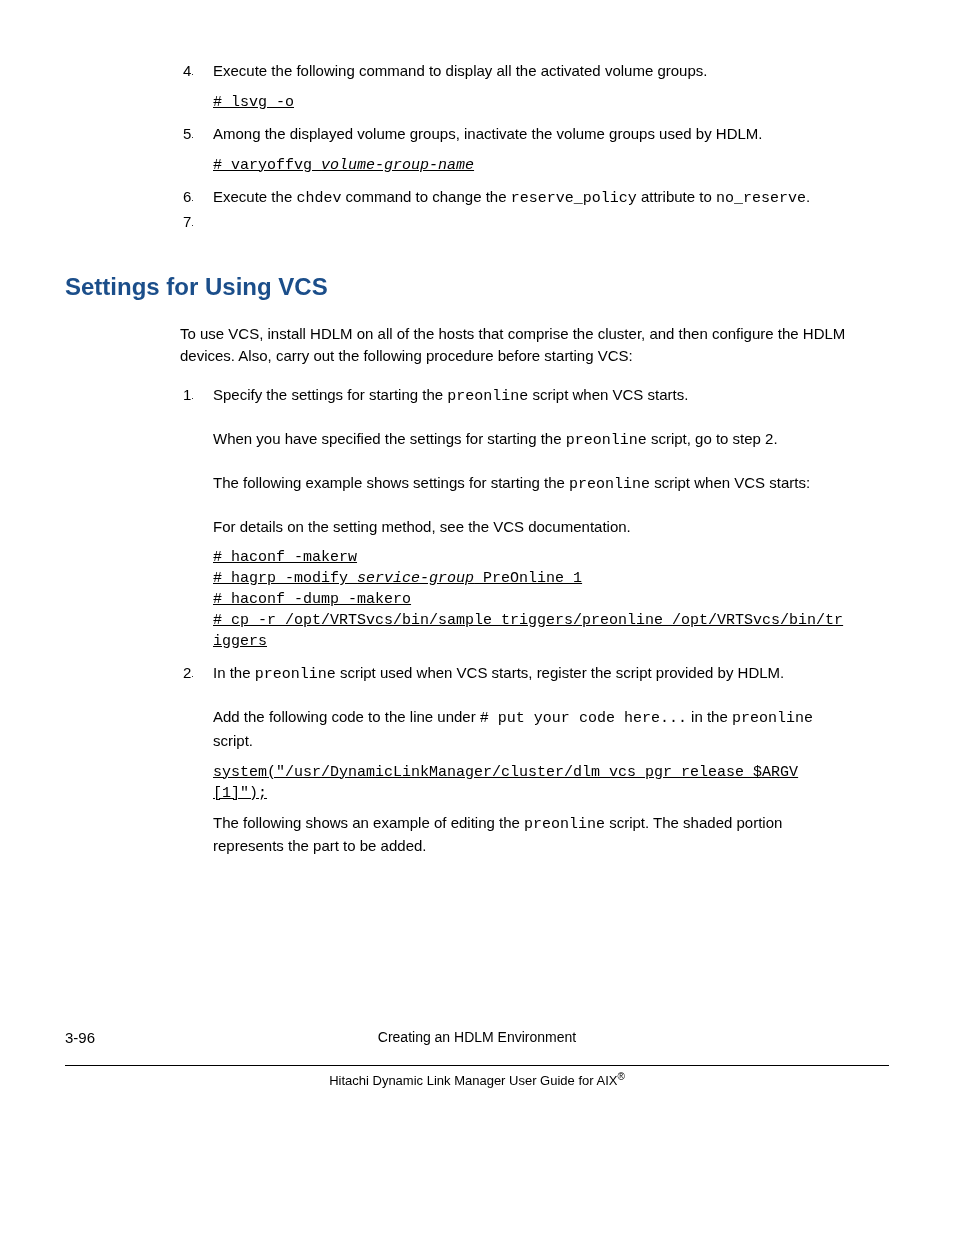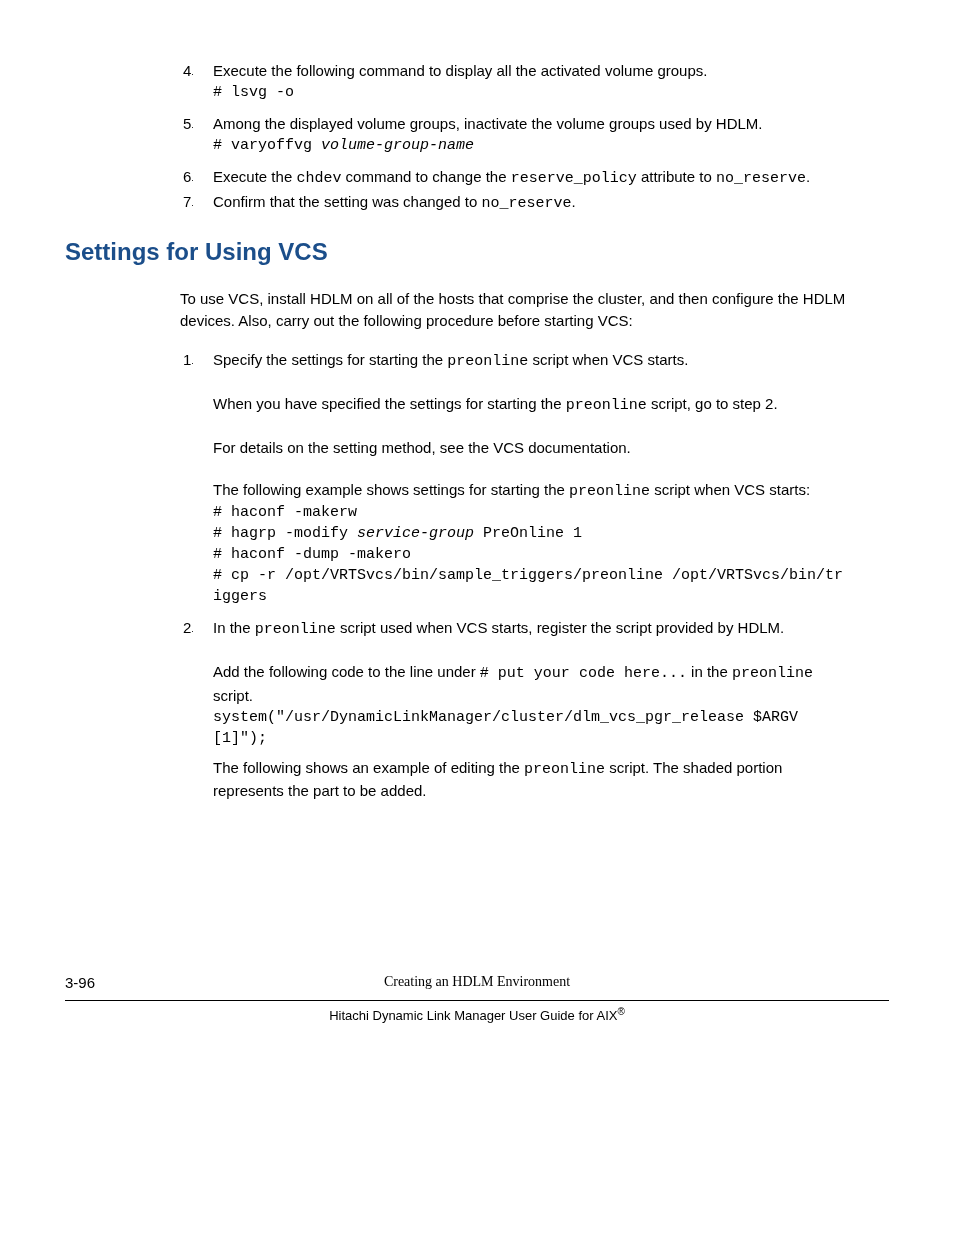--- a/index.html
+++ b/index.html
@@ -22,32 +22,33 @@
     text-align: left;
     padding-left: 3px;
     flex-shrink: 0;
   }
   .ol-num .dot { font-size: 9px; vertical-align: 1px; }
   .ol-body { flex: 1; }
   .indent-list { margin-left: 115px; margin-right: 40px; }
   .code-block {
     font-family: "Courier New", monospace;
     white-space: pre-wrap;
-    margin: 0 0 8px 0;
+    margin: 10px 0 8px 0;
     line-height: 1.4;
     word-break: break-all;
+    text-decoration: underline;
   }
   .mono { font-family: "Courier New", monospace; }
   .mono-it { font-family: "Courier New", monospace; font-style: italic; }
   h2.section {
     color: #1b4e8a;
     font-family: Verdana, Geneva, sans-serif;
     font-weight: bold;
     font-size: 24px;
-    margin: 20px 0 18px 0;
+    margin: 37px 0 18px 0;
   }
   .intro-bold {
     font-weight: normal;
     margin: 0 40px 18px 115px;
   }
   .para { margin-top: 20px; }
   .footer {
     position: relative;
     margin-top: 170px;
     font-family: Verdana, Geneva, sans-serif;
@@ -55,23 +56,22 @@
   .footer .page-num {
     position: absolute;
     left: 0;
     top: 0;
     font-size: 15px;
   }
   .footer .line1 {
     text-align: center;
     font-size: 14px;
     border-bottom: 1px solid #000;
-    padding-bottom: 8px;
+    padding-bottom: 18px;
     margin: 0 0 4px 0;
-    font-family: Liberation Serif, serif;
   }
   .footer .line2 {
     text-align: center;
     font-size: 13px;
   }
   sup { font-size: 10px; }
 </style>
 </head>
 <body>
 
@@ -96,39 +96,38 @@
   <div class="ol-item">
     <div class="ol-num"><span>6</span><span class="dot">.</span></div>
     <div class="ol-body">
       <div><span>Execute the </span><span class="mono">chdev</span><span> command to change the </span><span class="mono">reserve_policy</span><span> attribute to </span><span class="mono">no_reserve</span><span>.</span></div>
     </div>
   </div>
 
   <div class="ol-item">
     <div class="ol-num"><span>7</span><span class="dot">.</span></div>
     <div class="ol-body">
-      <div><span>Confirm that the setting was changed to </span><span class="mono">no_reserve</span><span>.</span></div>
     </div>
   </div>
 
 </div>
 
 <h2 class="section">Settings for Using VCS</h2>
 
 <div class="intro-bold">To use VCS, install HDLM on all of the hosts that comprise the cluster, and then configure the HDLM devices. Also, carry out the following procedure before starting VCS:</div>
 
 <div class="indent-list">
 
   <div class="ol-item">
     <div class="ol-num"><span>1</span><span class="dot">.</span></div>
     <div class="ol-body">
       <div><span>Specify the settings for starting the </span><span class="mono">preonline</span><span> script when VCS starts.</span></div>
       <div class="para"><span>When you have specified the settings for starting the </span><span class="mono">preonline</span><span> script, go to step 2.</span></div>
+      <div class="para"><span>The following example shows settings for starting the </span><span class="mono">preonline</span><span> script when VCS starts:</span></div>
       <div class="para">For details on the setting method, see the VCS documentation.</div>
-      <div class="para"><span>The following example shows settings for starting the </span><span class="mono">preonline</span><span> script when VCS starts:</span></div>
       <div class="code-block"><span># haconf -makerw
 # hagrp -modify </span><span class="mono-it">service-group</span><span> PreOnline 1
 # haconf -dump -makero
 # cp -r /opt/VRTSvcs/bin/sample_triggers/preonline /opt/VRTSvcs/bin/triggers</span></div>
     </div>
   </div>
 
   <div class="ol-item">
     <div class="ol-num"><span>2</span><span class="dot">.</span></div>
     <div class="ol-body">

